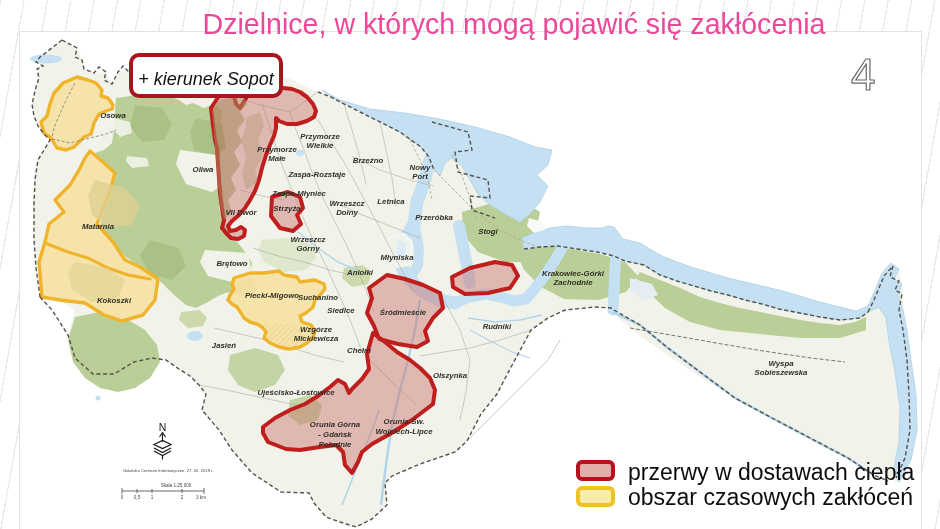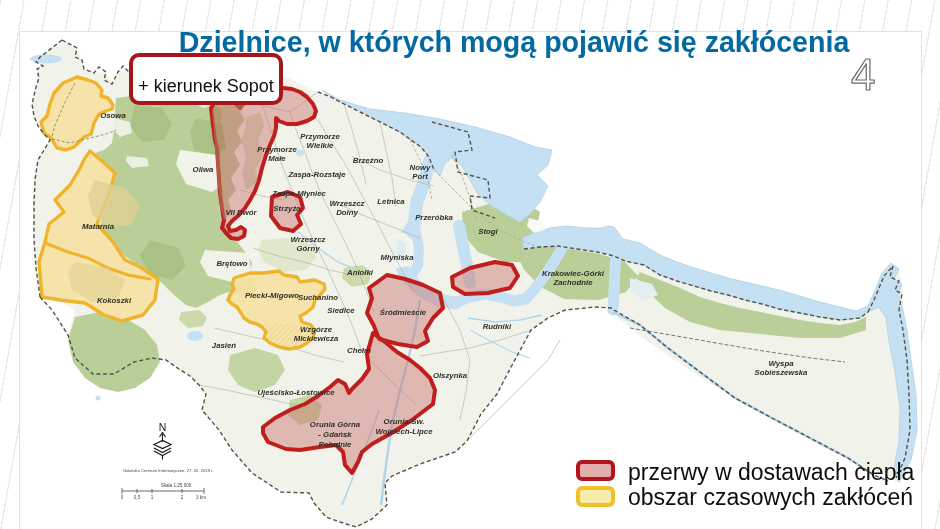--- a/index.html
+++ b/index.html
@@ -4,25 +4,25 @@
 <style>
   html,body{margin:0;padding:0;}
   body{width:940px;height:529px;overflow:hidden;position:relative;
        font-family:"Liberation Sans",sans-serif;
        background:
          repeating-linear-gradient(100deg, rgba(205,205,205,.42) 0px, rgba(205,205,205,.42) 1.3px, rgba(255,255,255,0) 1.4px, rgba(255,255,255,0) 23px),
          #ffffff;}
   #panel{position:absolute;left:19px;top:31px;width:901px;height:510px;
          background:#ffffff;border:1px solid #e2e2e2;}
   #map{position:absolute;left:0;top:0;width:940px;height:529px;}
-  #title{position:absolute;left:94px;top:26px;width:840px;text-align:center;
-         font-size:28.6px;font-weight:700;color:#0369a1;letter-spacing:0px;}
+  #title{position:absolute;left:94px;top:8px;width:840px;text-align:center;
+         font-size:28.6px;font-weight:400;color:#ec4899;letter-spacing:0px;}
   #sopot{position:absolute;left:129px;top:53px;width:146px;height:25px;
          border:4px solid #a6161c;border-radius:10px;background:#fff;
-         font-size:18px;color:#111;text-align:center;padding-top:19px;}
+         font-size:18px;color:#111;text-align:center;padding-top:12px;font-style:italic;}
   #num4{position:absolute;left:851px;top:50px;font-size:44px;color:#ffffff;
         -webkit-text-stroke:1.2px #6a6a6a;font-weight:400;}
   .legbox{position:absolute;width:31px;height:13px;border-radius:6px;}
   #leg1{left:576px;top:460px;border:4px solid #b5131c;background:#e3afac;}
   #leg2{left:576px;top:486px;border:4px solid #eec32a;background:#f8ecad;}
   .legtxt{position:absolute;left:628px;font-size:23px;color:#0d0d0d;}
   #legt1{top:459px;}
   #legt2{top:484px;}
 </style>
 </head>

